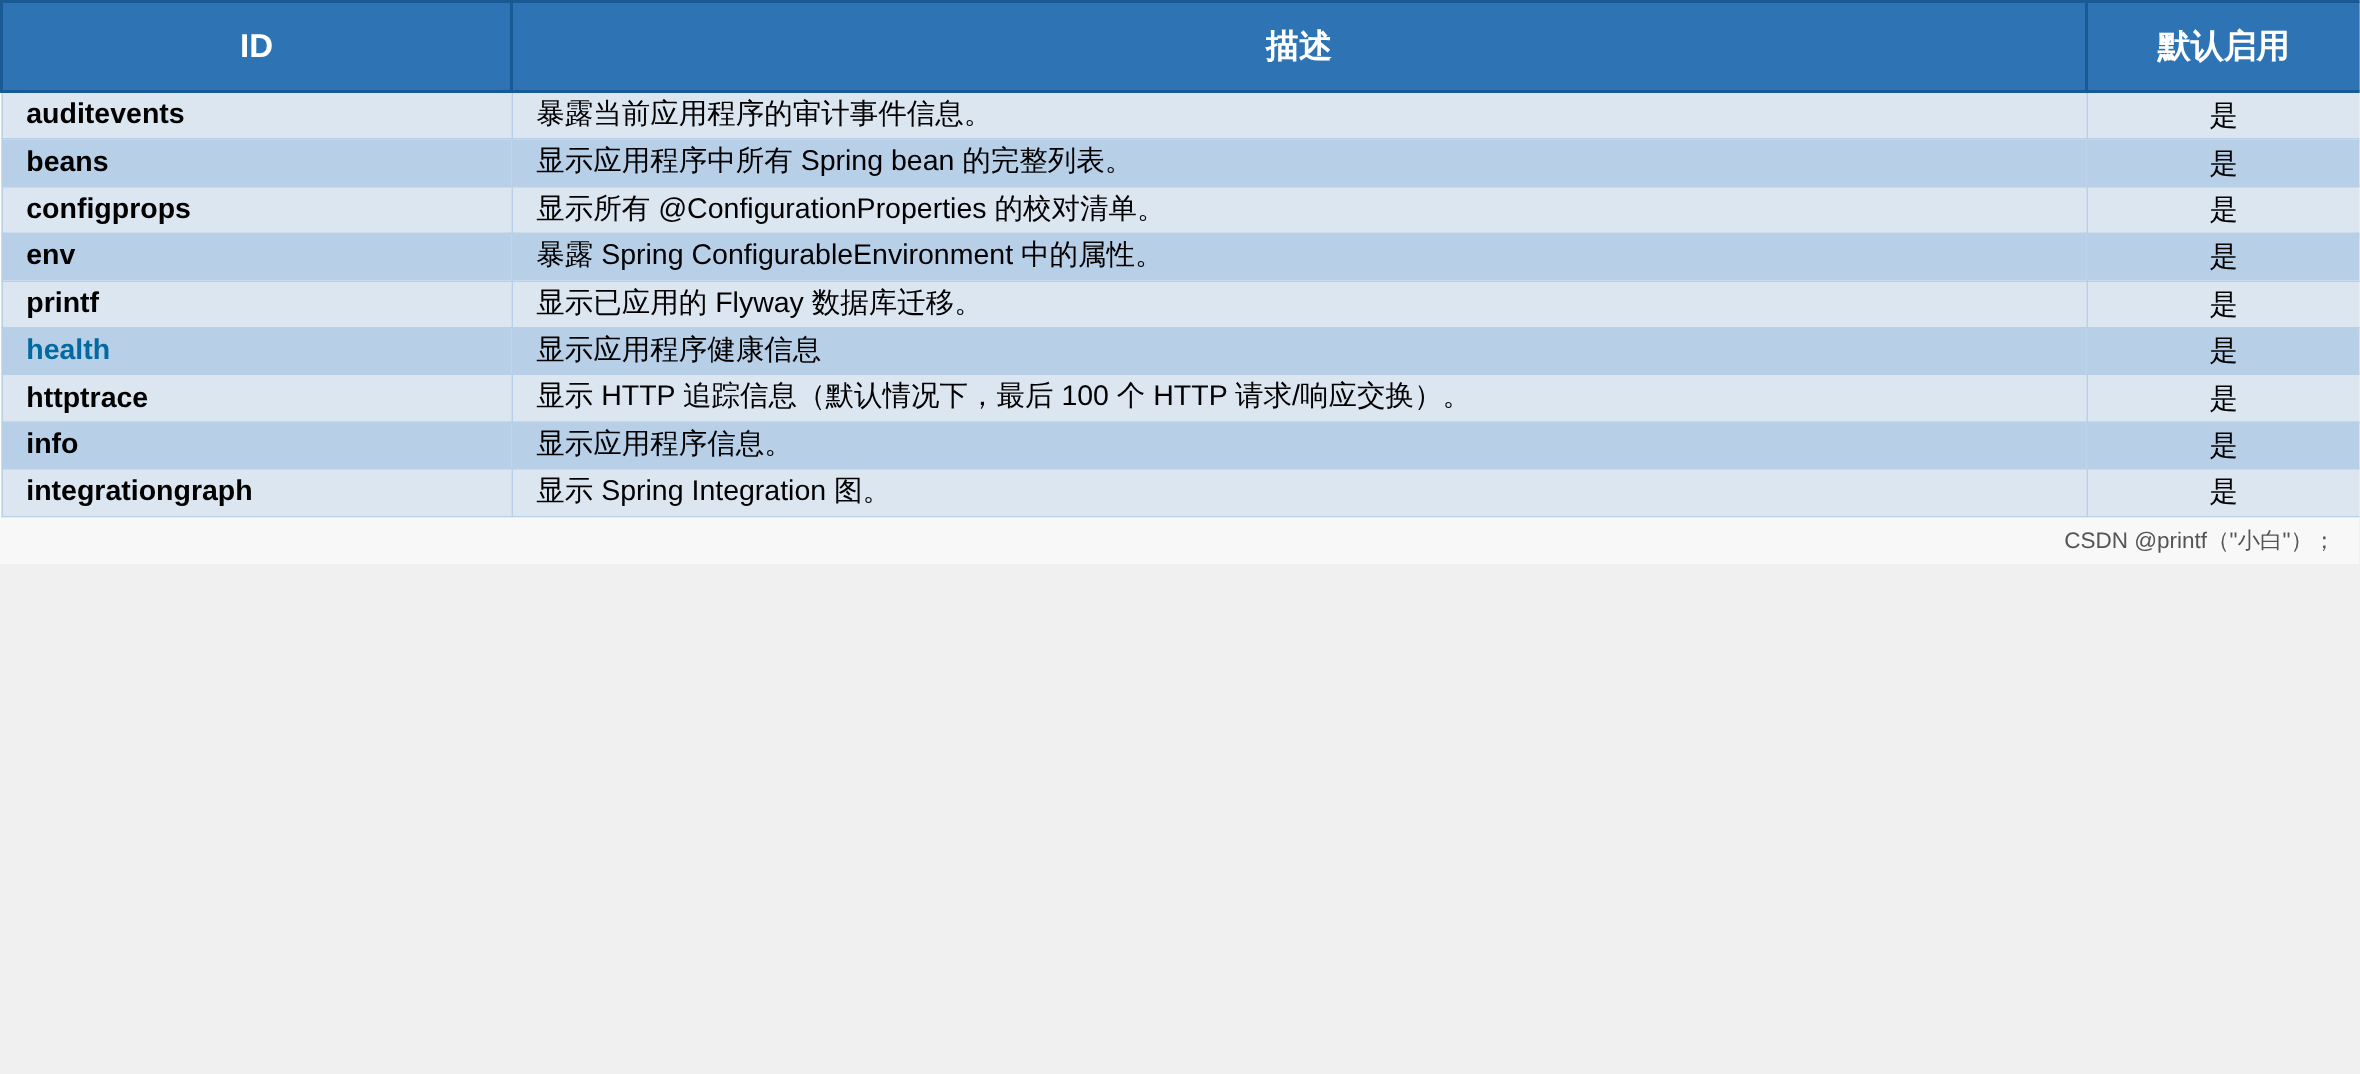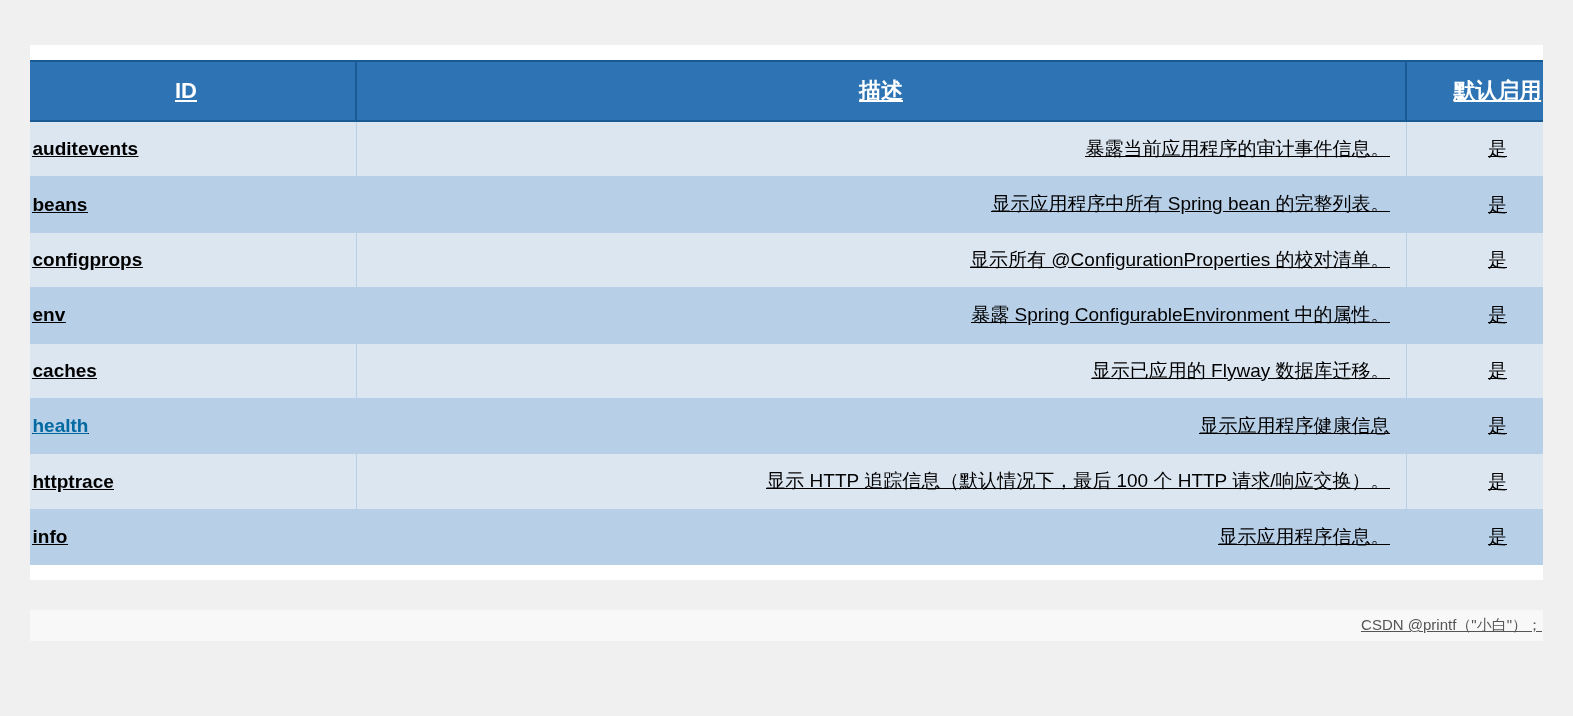--- a/index.html
+++ b/index.html
@@ -1,19 +1,18 @@
 <!DOCTYPE html>
 <html><head>
   <meta charset="utf-8">
   <style>
     * {
-      margin: 15px;
+      margin: 0;
       padding: 0;
       box-sizing: border-box;
-      text-decoration: underline;
     }
 
     body {
       background: #f0f0f0;
       font-family: "Microsoft YaHei", "SimHei", Arial, sans-serif;
       display: flex;
       flex-direction: column;
       align-items: center;
       justify-content: flex-start;
       min-height: 716px;
@@ -39,21 +38,21 @@
       background: #2E74B5;
       color: #ffffff;
       font-size: 22px;
       font-weight: bold;
       text-align: center;
       padding: 14px 16px;
       border: 2px solid #1a5a94;
     }
 
     tbody tr td {
-      padding: 12px 16px;
+      padding: 0 16px;
       font-size: 19px;
       border: 1px solid #b8cfe8;
       vertical-align: middle;
     }
 
     tbody tr:nth-child(odd) {
       background-color: #dce6f1;
     }
 
     tbody tr:nth-child(even) {
@@ -66,21 +65,21 @@
       text-align: left;
     }
 
     .cell-id.highlight {
       color: #0369a1;
       font-weight: bold;
     }
 
     .cell-desc {
       color: #000000;
-      text-align: right;
+      text-align: left;
       line-height: 1.6;
     }
 
     .cell-default {
       text-align: center;
       color: #000000;
     }
 
     .footer {
       width: 1573px;
@@ -123,37 +122,42 @@
           <td class="cell-id">configprops</td>
           <td class="cell-desc">显示所有 @ConfigurationProperties 的校对清单。</td>
           <td class="cell-default">是</td>
         </tr>
         <tr>
           <td class="cell-id">env</td>
           <td class="cell-desc">暴露 Spring ConfigurableEnvironment 中的属性。</td>
           <td class="cell-default">是</td>
         </tr>
         <tr>
-          <td class="cell-id">caches</td>
+          <td class="cell-id">printf</td>
           <td class="cell-desc">显示已应用的 Flyway 数据库迁移。</td>
           <td class="cell-default">是</td>
         </tr>
         <tr>
           <td class="cell-id highlight">health</td>
           <td class="cell-desc">显示应用程序健康信息</td>
           <td class="cell-default">是</td>
         </tr>
         <tr>
           <td class="cell-id">httptrace</td>
           <td class="cell-desc">显示 HTTP 追踪信息（默认情况下，最后 100 个 HTTP 请求/响应交换）。</td>
           <td class="cell-default">是</td>
         </tr>
         <tr>
           <td class="cell-id">info</td>
           <td class="cell-desc">显示应用程序信息。</td>
           <td class="cell-default">是</td>
         </tr>
+        <tr>
+          <td class="cell-id">integrationgraph</td>
+          <td class="cell-desc">显示 Spring Integration 图。</td>
+          <td class="cell-default">是</td>
+        </tr>
       </tbody>
   </table>
 </div>
 <div class="footer">
   <span>CSDN @printf（"小白"）；</span>
 </div>
 
 </body></html>

